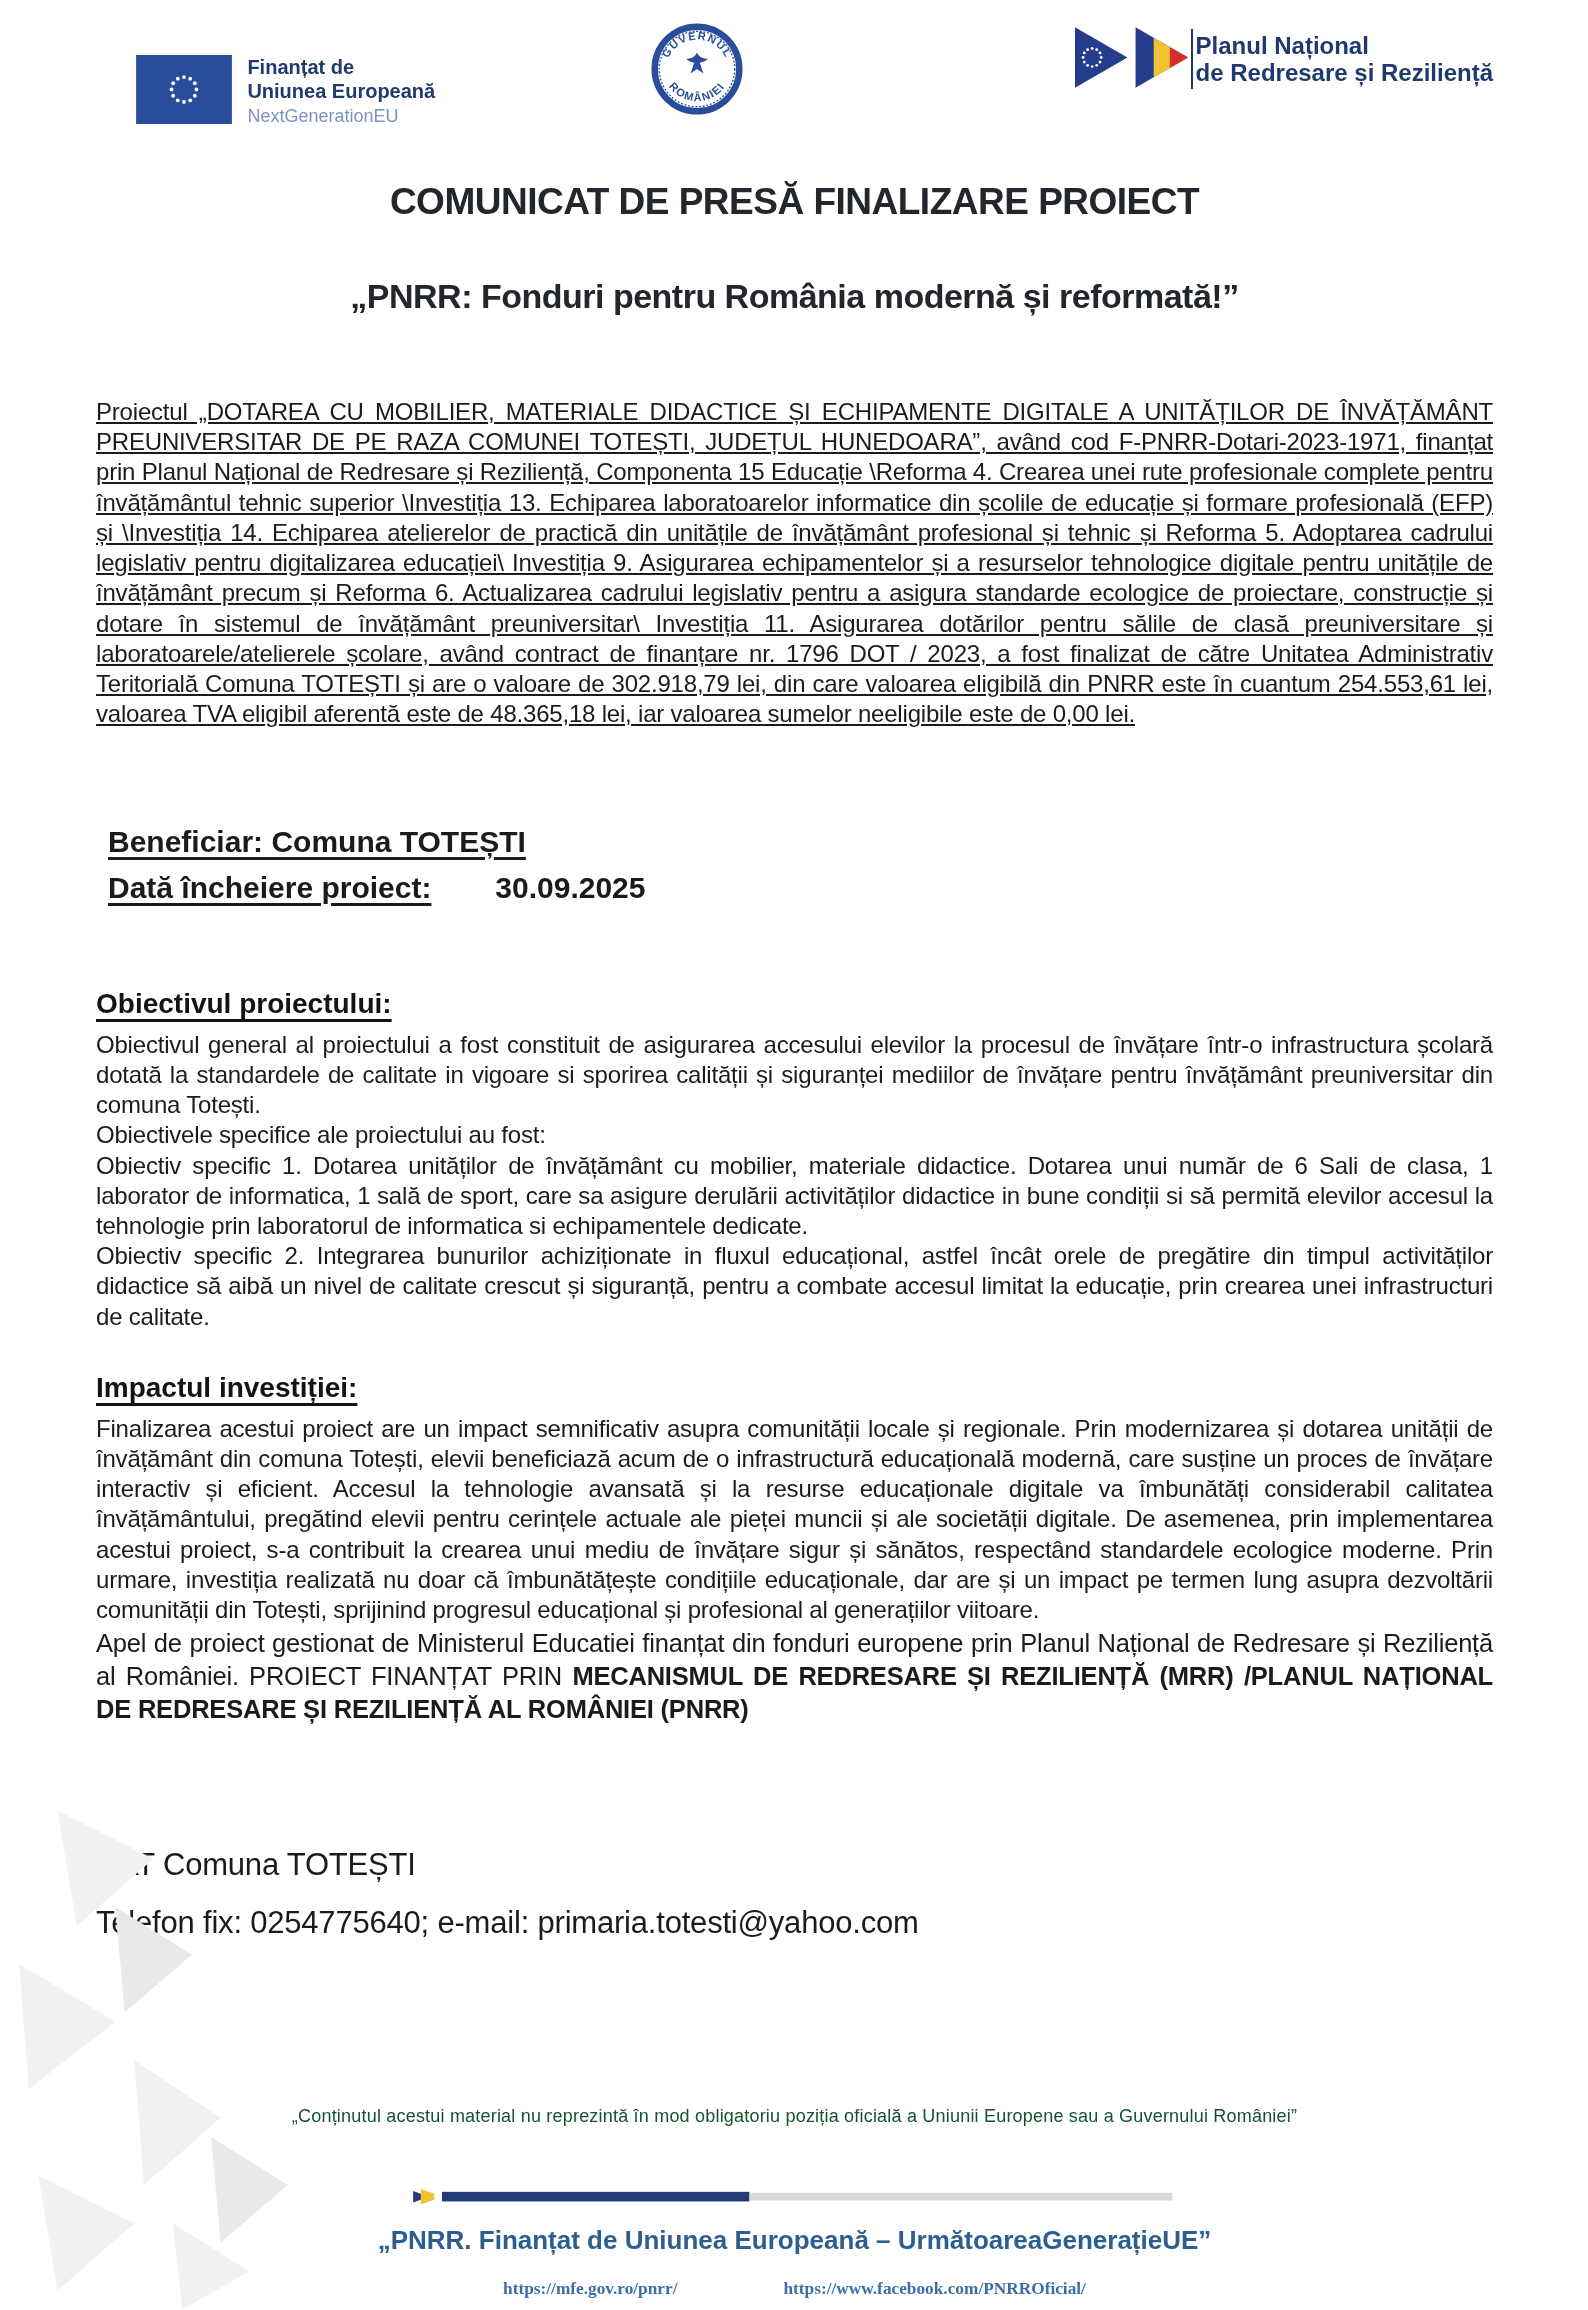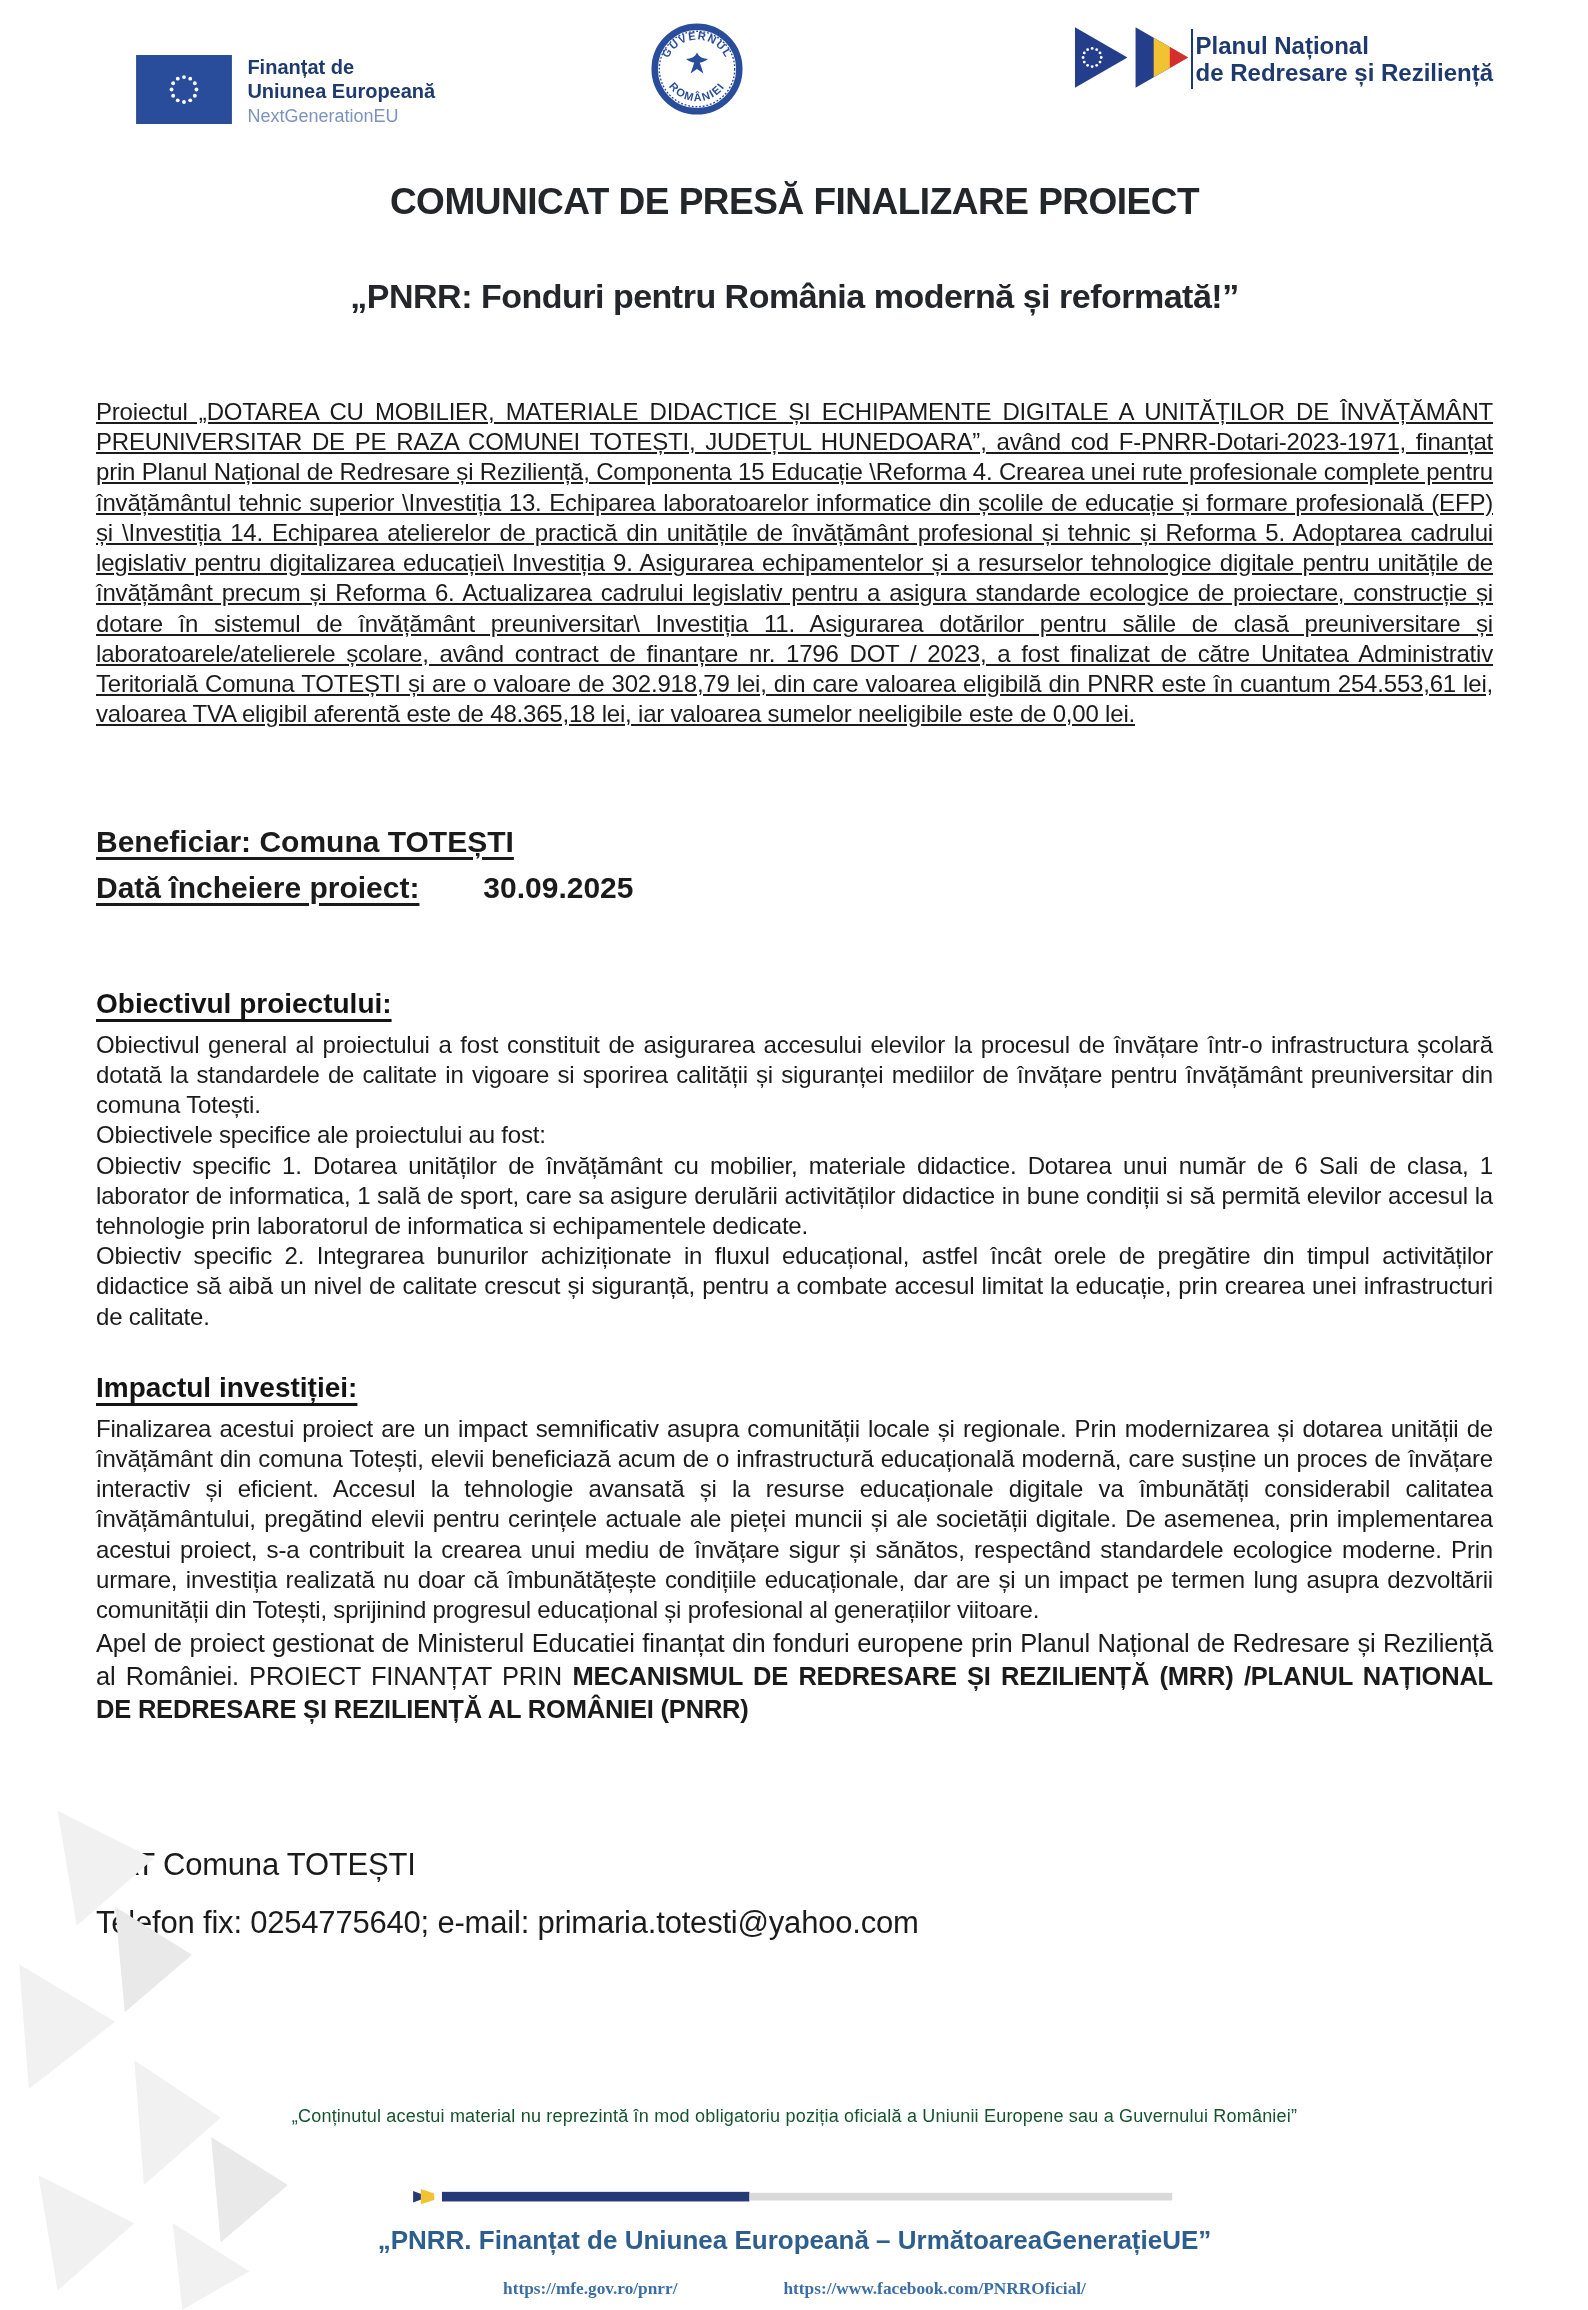--- a/index.html
+++ b/index.html
@@ -31,21 +31,21 @@
     letter-spacing:-0.5px;
   }
   .subtitle{
     position:absolute;top:277px;left:96px;right:96px;
     text-align:center;font-size:34px;font-weight:bold;color:#23272b;
     letter-spacing:-0.5px;
   }
   
   .body-text{font-size:24px;line-height:1.26;text-align:justify;letter-spacing:-0.2px;}
   .intro{position:absolute;top:373px;left:96px;right:96px;text-decoration:underline;}
-  .details{position:absolute;top:819px;left:96px;font-size:30px;font-weight:bold;line-height:1.52;}
+  .details{position:absolute;top:819px;left:108px;font-size:30px;font-weight:bold;line-height:1.52;}
   .details .u{text-decoration:underline;text-decoration-thickness:2.9px;text-underline-offset:4.8px;}
   .detail-label{display:inline-block;min-width:379px;}
   .section-objective{position:absolute;top:988px;left:96px;right:96px;}
   .section-impact{position:absolute;top:1372px;left:96px;right:96px;}
   .section-heading{
     font-size:28px;font-weight:bold;color:#141414;
     text-decoration:underline;text-decoration-thickness:2.9px;text-underline-offset:5.8px;
     margin-bottom:9.6px;display:inline-block;
   }
   .apel{margin-top:1.9px;font-size:25.5px;line-height:1.3;}

